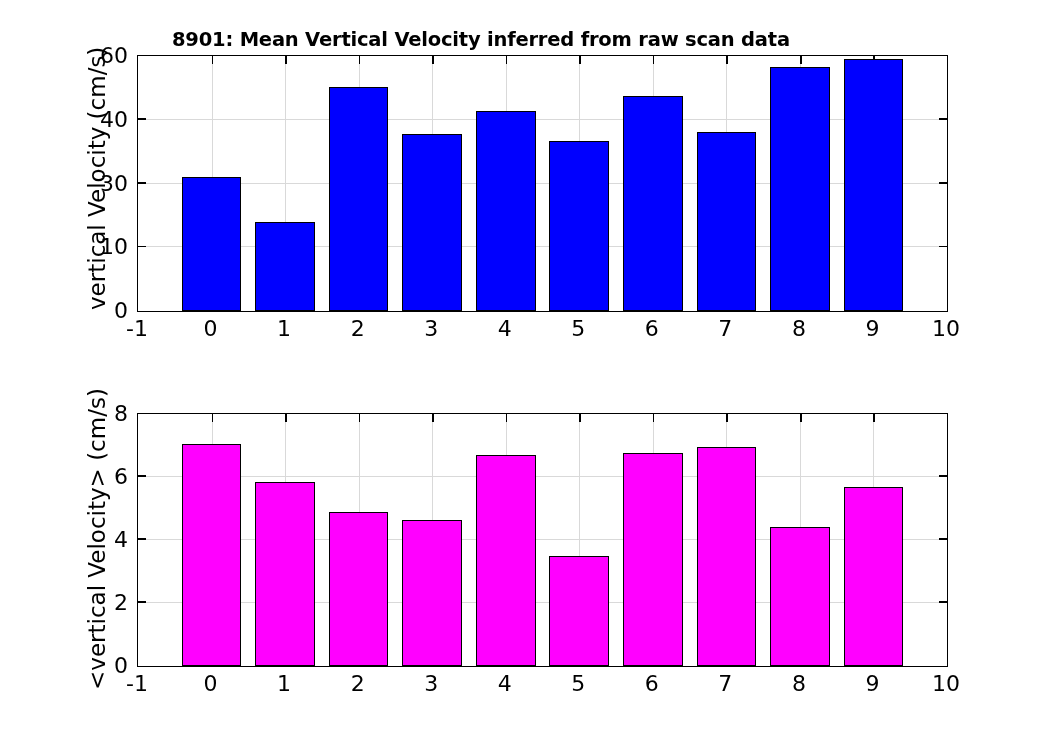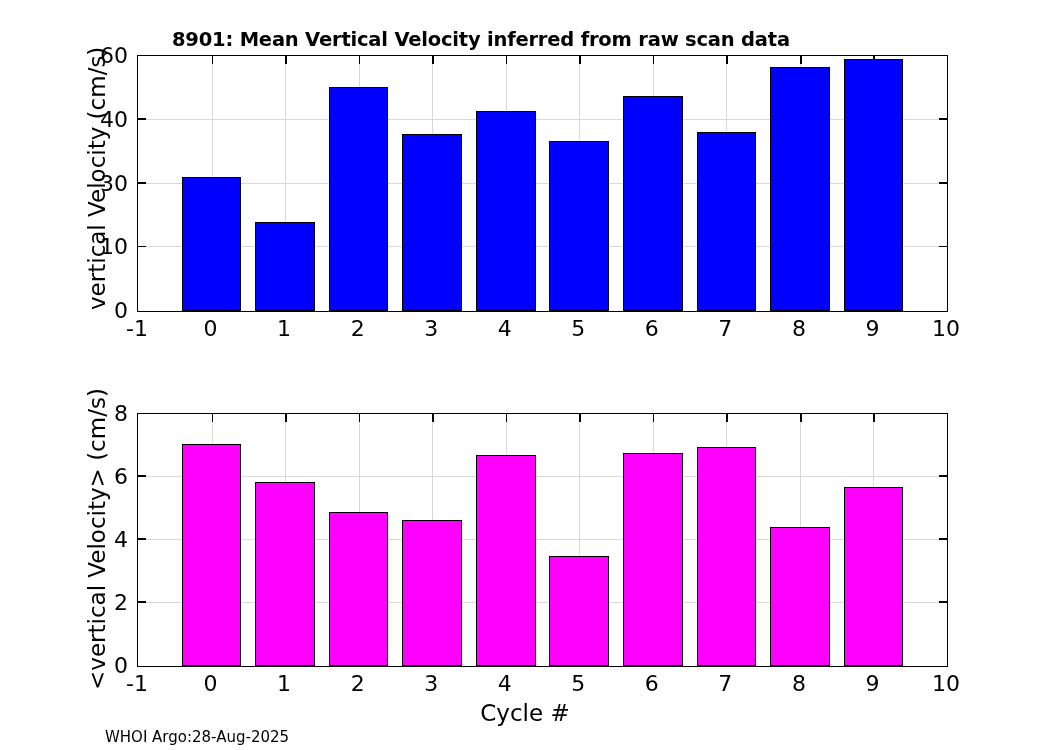--- a/index.html
+++ b/index.html
@@ -315,17 +315,15 @@
       <div class="xlabel-tick" style="left: 441.273px; top: 0px;">5</div>
       <div class="xlabel-tick" style="left: 514.818px; top: 0px;">6</div>
       <div class="xlabel-tick" style="left: 588.364px; top: 0px;">7</div>
       <div class="xlabel-tick" style="left: 661.909px; top: 0px;">8</div>
       <div class="xlabel-tick" style="left: 735.455px; top: 0px;">9</div>
       <div class="xlabel-tick" style="left: 809px; top: 0px;">10</div>
     </div>
 
   <div class="ylabel-axis" id="ylabel-bot">&lt;vertical Velocity&gt; (cm/s)</div>
 
-  <div id="xlabel-bot">Cycle #</div>
-
-  <div id="footer-credit">WHOI Argo:28-Aug-2025</div>
+
 
 </div>
 
 </body></html>

